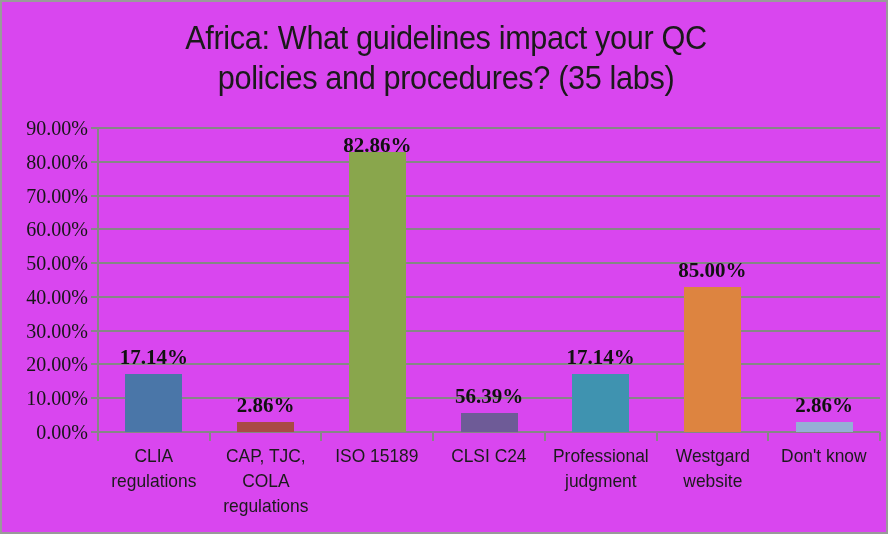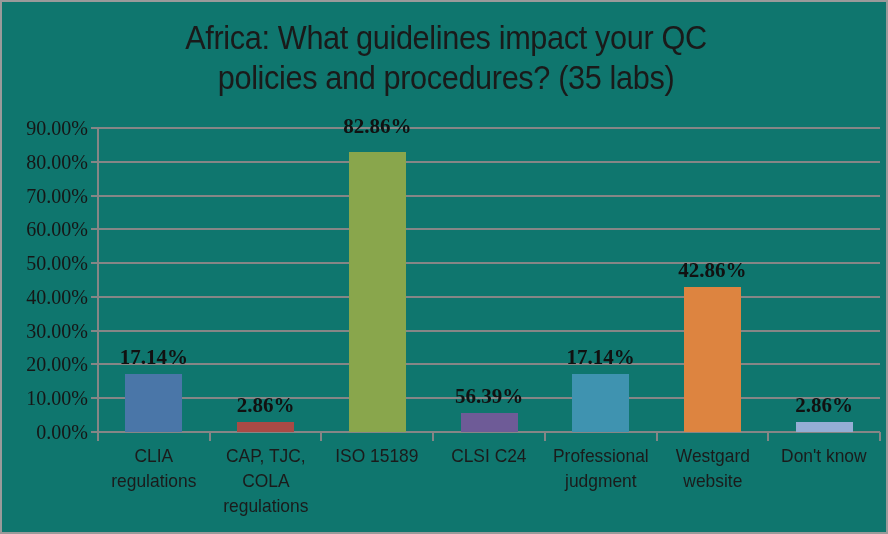--- a/index.html
+++ b/index.html
@@ -4,21 +4,21 @@
 <style>
   html, body {
     margin: 0;
     padding: 0;
     background: #ffffff;
   }
   #chart-root {
     position: relative;
     width: 888px;
     height: 534px;
-    background: #0f766e;
+    background: #d946ef;
     box-sizing: border-box;
     border: 2px solid #9a9a9a;
     overflow: hidden;
     font-family: "Liberation Sans", sans-serif;
   }
 
   
   #chart-title {
     position: absolute;
     left: 0;
@@ -186,24 +186,24 @@
       <div class="bar" title="CAP, TJC, COLA regulations: 2.86%" style="left: 235.071px; top: 420.34px; width: 57px; height: 9.66044px; background: rgb(169, 74, 69);"></div>
       <div class="bar" title="ISO 15189: 82.86%" style="left: 346.786px; top: 150.117px; width: 57px; height: 279.883px; background: rgb(137, 166, 76);"></div>
       <div class="bar" title="CLSI C24: 5.71%" style="left: 458.5px; top: 410.713px; width: 57px; height: 19.2871px; background: rgb(110, 91, 151);"></div>
       <div class="bar" title="Professional judgment: 17.14%" style="left: 570.214px; top: 372.105px; width: 57px; height: 57.8951px; background: rgb(63, 147, 176);"></div>
       <div class="bar" title="Westgard website: 42.86%" style="left: 681.929px; top: 285.228px; width: 57px; height: 144.772px; background: rgb(221, 132, 64);"></div>
       <div class="bar" title="Don't know: 2.86%" style="left: 793.643px; top: 420.34px; width: 57px; height: 9.66044px; background: rgb(149, 174, 213);"></div>
     </div>
   <div id="labels-layer">
       <div class="data-label" style="left: 81.8571px; top: 345.105px; width: 140px;">17.14%</div>
       <div class="data-label" style="left: 193.571px; top: 393.34px; width: 140px;">2.86%</div>
-      <div class="data-label" style="left: 305.286px; top: 114px; width: 140px; text-align: center;">82.86%</div>
+      <div class="data-label" style="left: 305.286px; top: 133px; width: 140px; text-align: center;">82.86%</div>
       <div class="data-label" style="left: 417px; top: 383.713px; width: 140px;">56.39%</div>
       <div class="data-label" style="left: 528.714px; top: 345.105px; width: 140px;">17.14%</div>
-      <div class="data-label" style="left: 640.429px; top: 258.228px; width: 140px;">42.86%</div>
+      <div class="data-label" style="left: 640.429px; top: 258.228px; width: 140px;">85.00%</div>
       <div class="data-label" style="left: 752.143px; top: 393.34px; width: 140px;">2.86%</div>
     </div>
   <div id="cat-labels-layer">
       <div class="cat-label" style="left: 96px; width: 111.714px; white-space: pre-line;">CLIA
 regulations</div>
       <div class="cat-label" style="left: 207.714px; width: 111.714px; white-space: pre-line;">CAP, TJC,
 COLA
 regulations</div>
       <div class="cat-label" style="left: 319.429px; width: 111.714px; white-space: pre-line;">ISO 15189</div>
       <div class="cat-label" style="left: 431.143px; width: 111.714px; white-space: pre-line;">CLSI C24</div>

